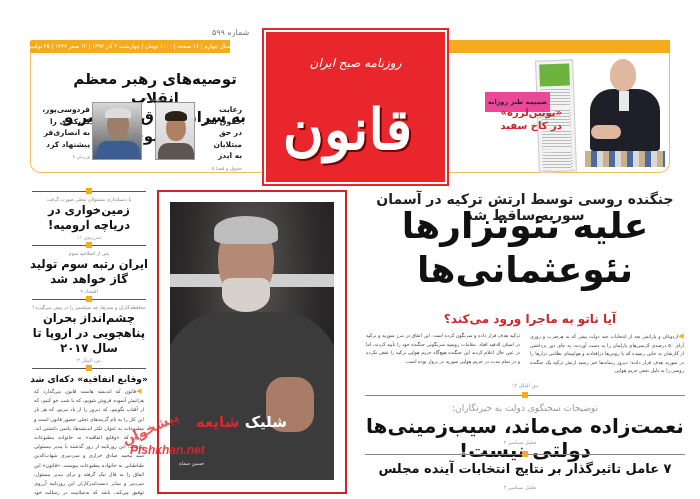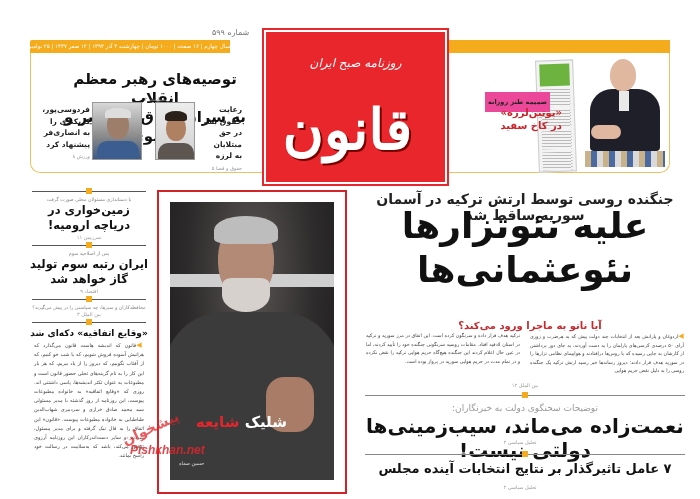--- a/index.html
+++ b/index.html
@@ -75,21 +75,21 @@
   .feature-photo .hair { position: absolute; left: 44px; top: 14px; width: 64px; height: 28px; background: #bdbdbd; border-radius: 50% 50% 20% 20%; }
   .feature-photo .beard { position: absolute; left: 52px; top: 76px; width: 48px; height: 34px; background: #d6d1cc; border-radius: 20% 20% 50% 50%; }
   .feature-photo .coat { position: absolute; left: -6px; top: 110px; width: 176px; height: 180px; background: #3c3b3c; border-radius: 60px 60px 0 0; }
   .feature-photo .hands { position: absolute; left: 96px; top: 175px; width: 48px; height: 55px; background: #a87c66; border-radius: 18px; }
   .feature-headline { position: absolute; left: 18px; top: 220px; width: 110px; text-align: right; color: #fff; font-size: 15px; font-weight: bold; line-height: 20px; }
   .feature-headline .accent { color: #e2262c; }
   .feature-credit { position: absolute; left: 20px; top: 268px; font-size: 5px; color: #ddd; }
 
   .main-kicker { position: absolute; left: 360px; top: 191px; width: 330px; text-align: center; font-size: 14px; color: #222; font-weight: bold; }
   .main-headline { position: absolute; left: 360px; top: 204px; width: 330px; text-align: center; font-size: 36px; font-weight: bold; line-height: 44px; color: #111; letter-spacing: -1px; }
-  .main-subhead { position: absolute; left: 440px; top: 320px; width: 180px; text-align: center; font-size: 10px; color: #c62a2f; font-weight: bold; }
+  .main-subhead { position: absolute; left: 440px; top: 312px; width: 180px; text-align: center; font-size: 12px; color: #c62a2f; font-weight: bold; }
   .main-body { position: absolute; left: 366px; top: 332px; width: 318px; display: flex; gap: 10px; }
   .main-body .col { flex: 1; font-size: 4.8px; line-height: 8.5px; color: #444; text-align: justify; }
   .main-body .marker { color: #f5ac1c; font-size: 7px; }
   .main-ref { position: absolute; left: 500px; top: 382px; width: 50px; text-align: center; font-size: 5px; color: #999; }
 
   .main-sep { position: absolute; left: 365px; width: 320px; height: 7px; }
   .main-sep::before { content: ""; position: absolute; left: 0; right: 0; top: 3px; height: 1px; background: #888; }
   .main-sep .dot { position: absolute; left: 50%; top: 0; width: 6px; height: 6px; margin-left: -3px; background: #f5ac1c; }
 
   .second-kicker { position: absolute; left: 365px; top: 403px; width: 320px; text-align: center; font-size: 9px; color: #999; }
@@ -131,21 +131,21 @@
 </div>
 <div class="photo photo-official">
   <div class="shirt"></div>
   <div class="face"></div>
   <div class="hair"></div>
 </div>
 <div class="caption-official">
   <div>رعایت</div>
   <div>حقوق بشر</div>
   <div>در حق مبتلایان</div>
-  <div>به لرزه</div>
+  <div>به ایدز</div>
   <div class="ref" style="text-align:right">حقوق و قضا ۵</div>
 </div>
 
 <div class="masthead">
   <div class="subtitle">روزنامه صبح ایران</div>
   <div class="title">قانون</div>
 </div>
 
 <div class="mini-paper">
   <div class="logo"></div>
@@ -182,20 +182,21 @@
   <div>
     <div class="kicker">پس از اصلاحیه سوم</div>
     <div class="side-headline">ایران رتبه سوم تولید گاز خواهد شد</div>
     <div class="ref">اقتصاد ۹</div>
   </div>
   <div class="sep">
       <span class="dot"></span>
     </div>
   <div>
     <div class="kicker">محافظه‌کاران و سبزها، چه سیاستی را در پیش می‌گیرند؟</div>
+    <div class="side-headline">چشم‌انداز بحران پناهجویی در اروپا تا سال ۲۰۱۷</div>
     <div class="ref">بین الملل ۳</div>
   </div>
   <div class="sep">
       <span class="dot"></span>
     </div>
   <div>
     <div class="column-title">«وقایع اتفاقیه» دکه‌ای شد</div>
     <div class="column-body"><span class="marker">◀</span><span>قانون که اندیشه هاست قانون می‌گذارد که هرانیش آسوده فروش شویم، که با شب خو کنیم، که از آفتاب نگوییم، که دیروز را از یاد ببریم، که هر بار این کار را به نام گزینه‌های تجلی حضور قانون است و مطبوعات به عنوان تکثر اندیشه‌ها، پاسی داشتنی اند. روزی که «وقایع اتفاقیه» به خانواده مطبوعات پیوست، این روزنامه از روز گذشته با مدیر مسئولی سید محمد صادق خرازی و سردبیری شهاب‌الدین طباطبایی به خانواده مطبوعات پیوست. «قانون» این اتفاق را به فال نیک گرفته و برای مدیر مسئول، سردبیر و سایر دست‌اندرکاران این روزنامه آرزوی توفیق می‌کند، باشد که به‌سلامت در رسالت خود راسخ بمانند.</span></div>
   </div>
 </div>

